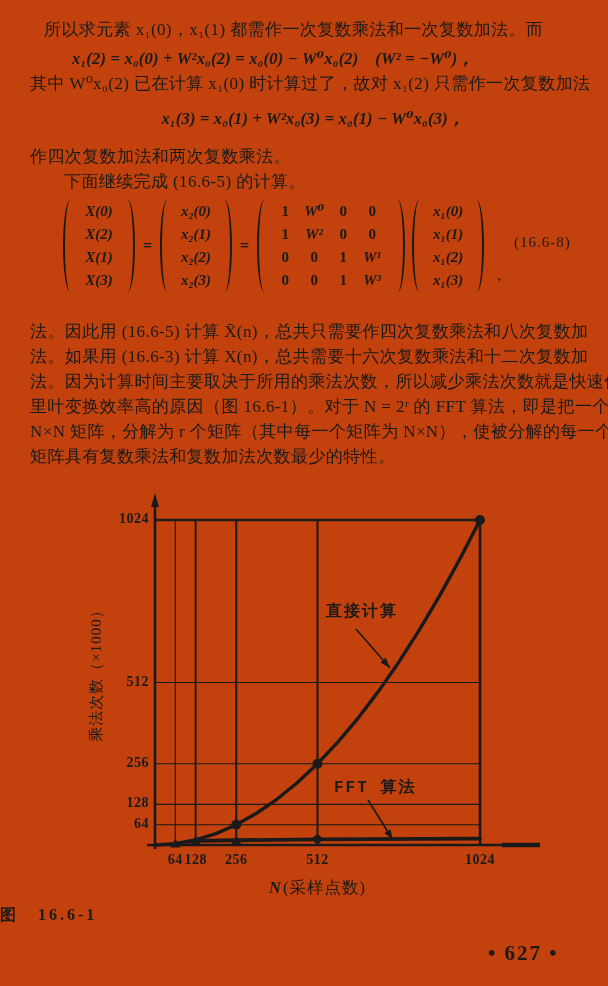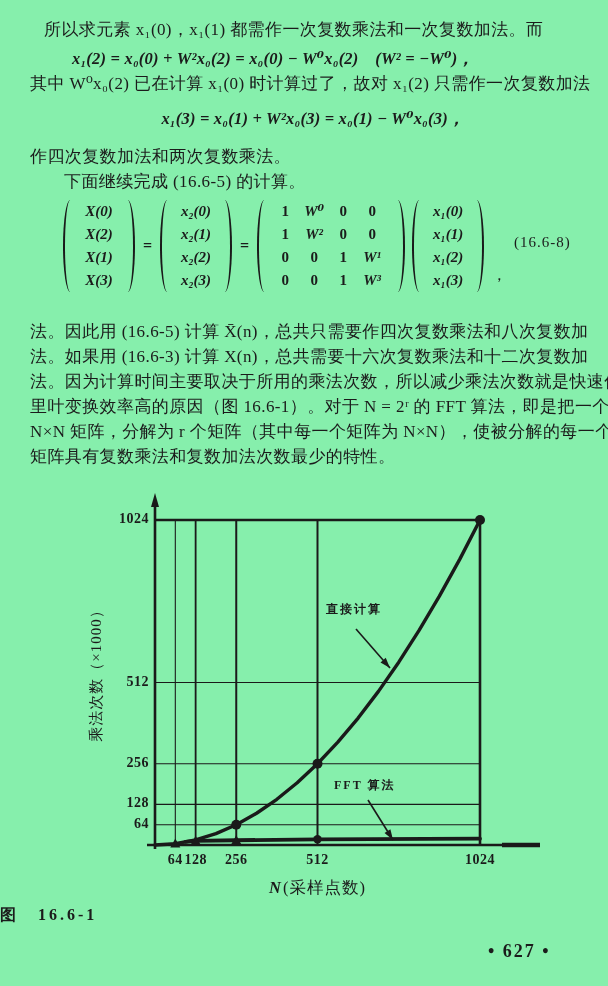--- a/index.html
+++ b/index.html
@@ -1,18 +1,18 @@
 <!DOCTYPE html>
 <html><head>
 <meta charset="utf-8">
 <style>
   html,body{margin:0;padding:0;background:#e8e8e6;}
   .page{
     position:relative;width:608px;height:986px;margin:0 auto;
-    background:#86efac;color:#1b1b1b;overflow:hidden;
+    background:#c2410c;color:#1b1b1b;overflow:hidden;
     font-family:"Liberation Serif","DejaVu Serif",serif;
   }
   .tl{position:absolute;left:30px;width:552px;font-size:17px;line-height:22px;
       letter-spacing:0.4px;white-space:nowrap;}
   .eq{left:0;width:546px;text-align:center;font-style:italic;font-size:16.5px;
       font-weight:bold;letter-spacing:0.2px;}
   .l1{top:19px;left:44px;}
   .l2{top:48px;}
   .l3{top:73px;}
   .l4{top:108px;margin-left:40px;}
@@ -38,28 +38,28 @@
   .meq{font-size:16px;font-weight:bold;padding:0 1px;}
   .mcomma{font-size:16px;align-self:flex-end;padding-bottom:10px;}
   .eqlabel{position:absolute;top:234px;left:514px;font-size:15px;letter-spacing:1px;}
 
   
   .figure{position:absolute;top:485px;left:0;width:608px;height:460px;}
   .fig-svg{position:absolute;left:0;top:0;width:608px;height:440px;}
   .ytick,.xtick{position:absolute;font-size:14px;font-weight:bold;letter-spacing:0.5px;}
   .ytick{width:44px;text-align:right;}
   .xtick{width:46px;text-align:center;}
-  .anno{position:absolute;font-size:12px;font-weight:bold;letter-spacing:2px;white-space:nowrap;}
+  .anno{position:absolute;font-size:16px;font-weight:bold;letter-spacing:2px;white-space:nowrap;font-family:Liberation Mono, monospace;}
   .xlabel{position:absolute;font-size:16.5px;letter-spacing:1px;text-align:center;width:200px;}
   .xlabel i{font-weight:bold;padding-right:1px;}
   .ylabel{position:absolute;width:190px;height:20px;font-size:15px;letter-spacing:1px;
     text-align:center;transform:rotate(-90deg);}
   .caption{position:absolute;top:420px;left:0;width:608px;
     font-size:16px;font-weight:bold;letter-spacing:3px;}
-  .pageno{position:absolute;top:941px;left:488px;font-size:18px;font-weight:bold;
+  .pageno{position:absolute;top:941px;left:488px;font-size:21px;font-weight:bold;
     letter-spacing:2px;}
 </style>
 </head>
 <body>
 
 <div class="page">
 
   <div class="tl l1">所以求元素 x₁(0)，x₁(1) 都需作一次复数乘法和一次复数加法。而</div>
   <div class="tl eq l2">x₁(2) = x₀(0) + W²x₀(2) = x₀(0) − W⁰x₀(2)　(W² = −W⁰)，</div>
   <div class="tl l3">其中 W⁰x₀(2) 已在计算 x₁(0) 时计算过了，故对 x₁(2) 只需作一次复数加法</div>

